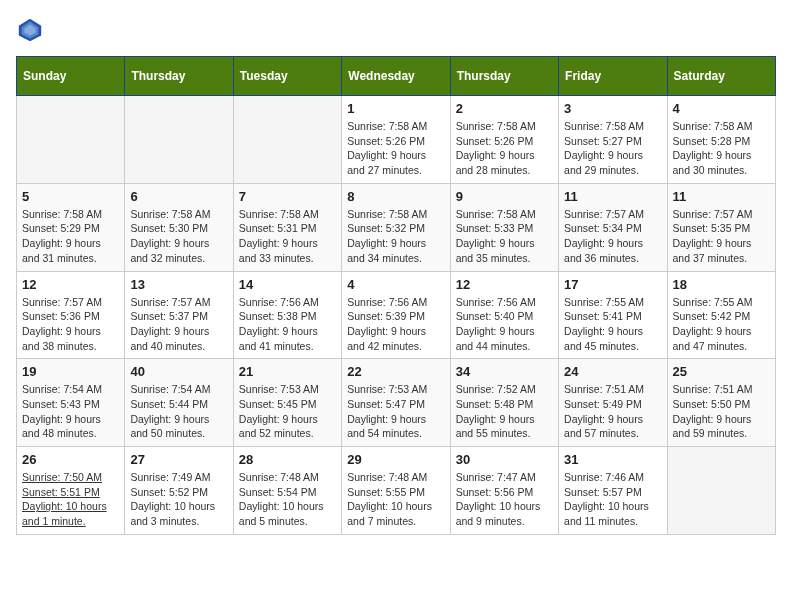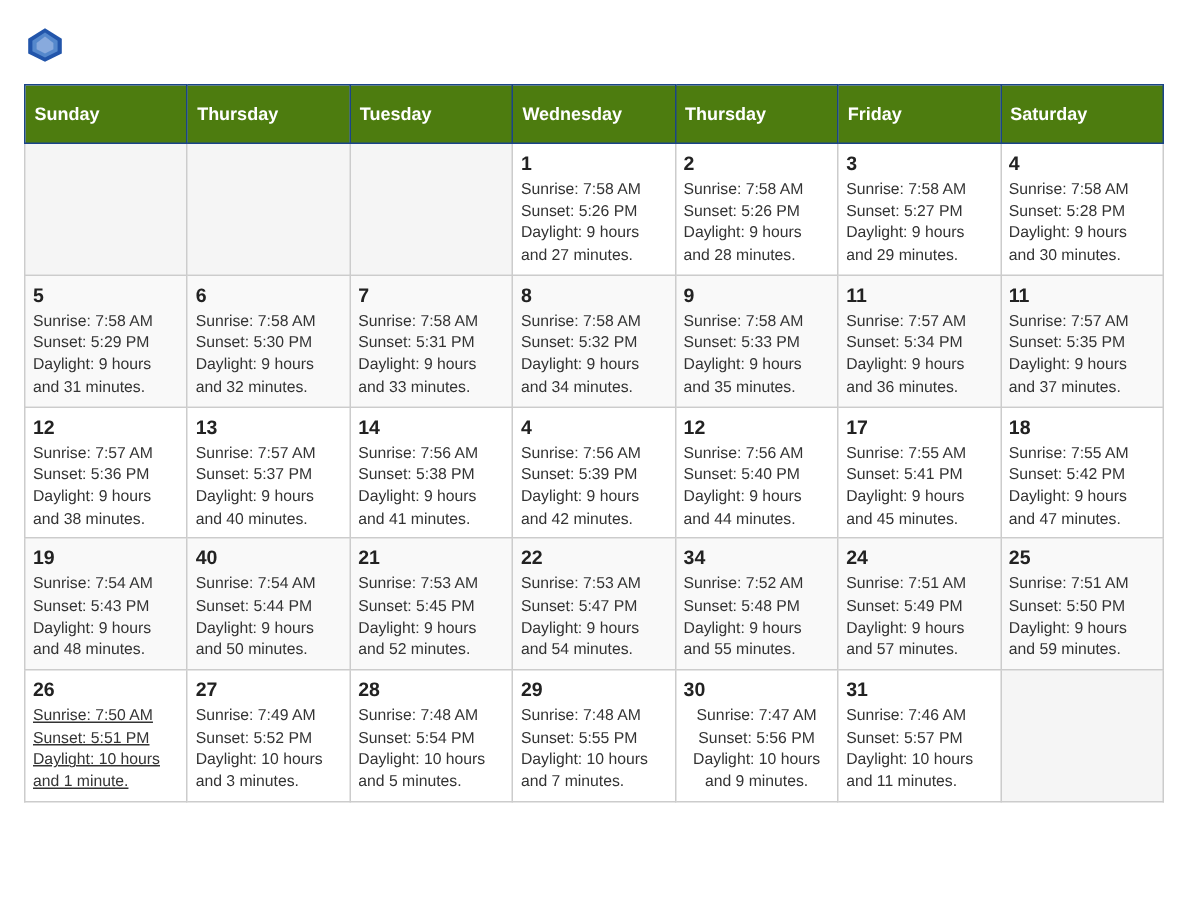--- a/index.html
+++ b/index.html
@@ -299,21 +299,21 @@
 Daylight: 10 hours and 5 minutes.</div>
         </td>
         <td>
           <div class="day-num">29</div>
           <div class="day-info" style="white-space: pre-line;">Sunrise: 7:48 AM
 Sunset: 5:55 PM
 Daylight: 10 hours and 7 minutes.</div>
         </td>
         <td>
           <div class="day-num">30</div>
-          <div class="day-info" style="white-space: pre-line; text-align: center;">Sunrise: 7:47 AM
+          <div class="day-info" style="white-space: pre-line;">Sunrise: 7:47 AM
 Sunset: 5:56 PM
 Daylight: 10 hours and 9 minutes.</div>
         </td>
         <td>
           <div class="day-num">31</div>
           <div class="day-info" style="white-space: pre-line;">Sunrise: 7:46 AM
 Sunset: 5:57 PM
 Daylight: 10 hours and 11 minutes.</div>
         </td>
         <td class="empty"></td>

